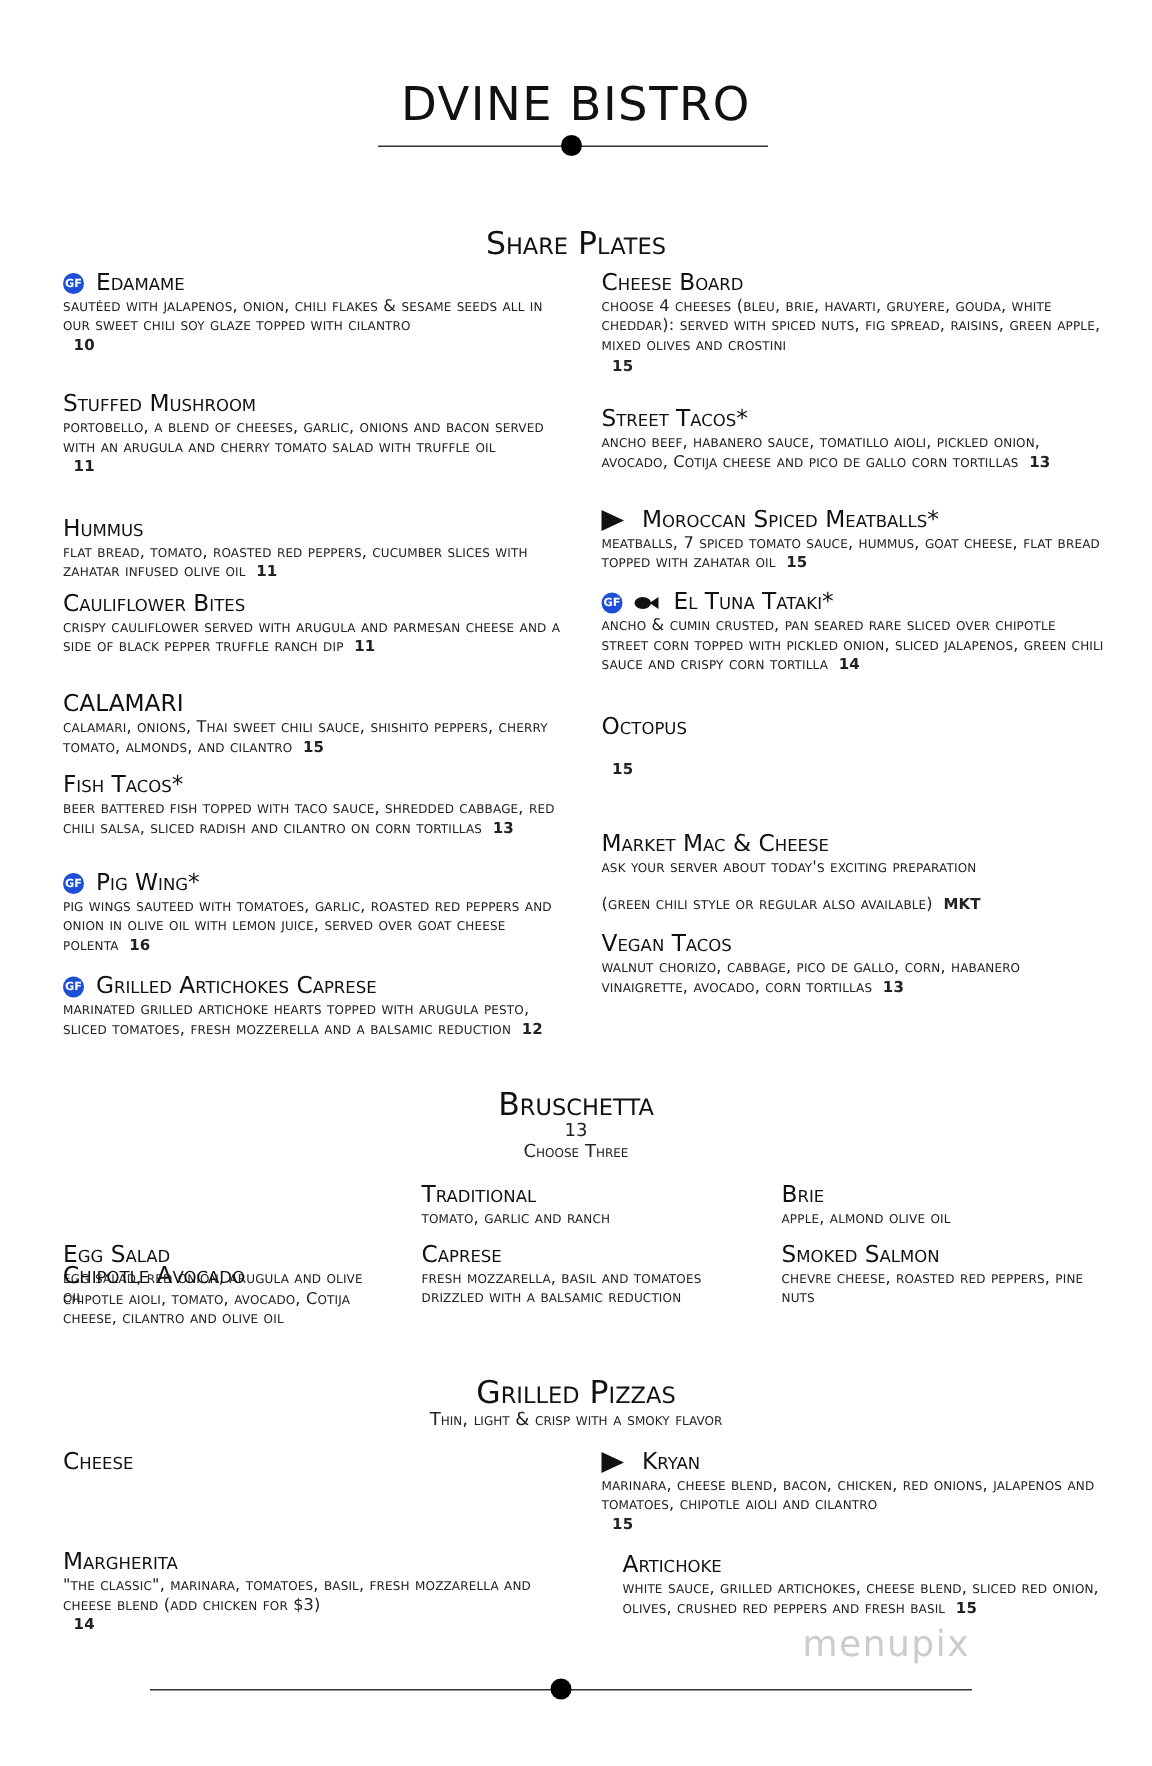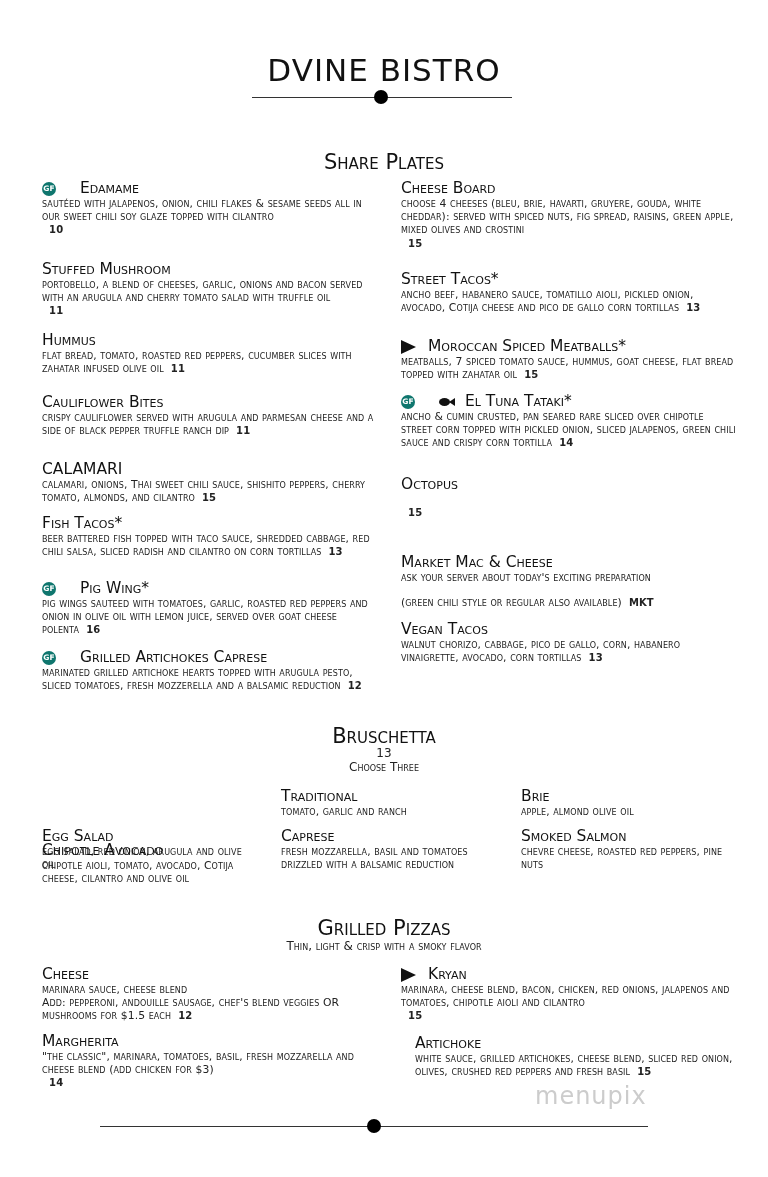--- a/index.html
+++ b/index.html
@@ -9,22 +9,22 @@
   .title { left:0; width:768px; top:52px; text-align:center; font-size:31px; letter-spacing:1px;
            font-family:"DejaVu Sans", sans-serif; font-weight:normal; color:#111; }
   .rule { height:1px; background:#333; }
   .dot { width:14px; height:14px; border-radius:50%; background:#000; }
   .sec-title { left:0; width:768px; text-align:center; font-variant:small-caps; font-size:21px; color:#111; }
   .sec-sub { left:0; width:768px; text-align:center; font-variant:small-caps; font-size:12px; color:#222; }
   .item { width:330px; }
   .item .name { font-variant:small-caps; font-size:15.5px; line-height:17px; color:#111; display:flex; align-items:center; gap:6px; }
   .item .desc { font-variant:small-caps; font-size:10.8px; line-height:13.2px; color:#222; letter-spacing:0.1px; }
   .price { font-weight:bold; font-size:10px; }
-  .gf { display:inline-flex; width:14px; height:14px; border-radius:50%; background:#0f766e; color:#fff;
-        font-size:7.5px; font-weight:bold; align-items:center; justify-content:center; margin-right:18px; }
+  .gf { display:inline-flex; width:14px; height:14px; border-radius:50%; background:#1d4ed8; color:#fff;
+        font-size:7.5px; font-weight:bold; align-items:center; justify-content:center; margin-right:2px; }
   .arrow { display:inline-block; width:0; height:0; border-top:7px solid transparent; border-bottom:7px solid transparent;
            border-left:15px solid #111; margin-right:6px; }
   .fish { display:inline-block; width:16px; height:10px; position:relative; margin-right:4px; }
   .fish::before { content:""; position:absolute; left:0; top:1px; width:11px; height:8px; border-radius:50%; background:#111; }
   .fish::after { content:""; position:absolute; right:0; top:1px; width:0; height:0; border-top:4px solid transparent;
                  border-bottom:4px solid transparent; border-right:6px solid #111; }
   .watermark { font-size:24px; color:#ccc; font-family:"DejaVu Sans", sans-serif; letter-spacing:1px; }
 </style>
 </head>
 <body>
@@ -42,21 +42,21 @@
         <span>Edamame</span>
       </div>
       <div class="desc"><span>sautéed with jalapenos, onion, chili flakes &amp; sesame seeds all in our sweet chili soy glaze topped with cilantro</span><br>&nbsp;&nbsp;<span class="price">10</span></div>
     </div>
     <div class="abs item" style="left: 42px; top: 261px; width: 335px;">
       <div class="name">
         <span>Stuffed Mushroom</span>
       </div>
       <div class="desc"><span>portobello, a blend of cheeses, garlic, onions and bacon served with an arugula and cherry tomato salad with truffle oil</span><br>&nbsp;&nbsp;<span class="price">11</span></div>
     </div>
-    <div class="abs item" style="left: 42px; top: 332px; width: 335px;">
+    <div class="abs item" style="left: 42px; top: 344px; width: 335px;">
       <div class="name">
         <span>Hummus</span>
       </div>
       <div class="desc"><span>flat bread, tomato, roasted red peppers, cucumber slices with zahatar infused olive oil</span>&nbsp;&nbsp;<span class="price">11</span></div>
     </div>
     <div class="abs item" style="left: 42px; top: 394px; width: 335px;">
       <div class="name">
         <span>Cauliflower Bites</span>
       </div>
       <div class="desc"><span>crispy cauliflower served with arugula and parmesan cheese and a side of black pepper truffle ranch dip</span>&nbsp;&nbsp;<span class="price">11</span></div>
@@ -178,21 +178,20 @@
     </div>
   </div>
 
 <div class="abs sec-title" style="top:916px;">Grilled Pizzas</div>
 <div class="abs sec-sub" style="top:939px;">Thin, light &amp; crisp with a smoky flavor</div>
 <div id="pz-left">
     <div class="abs item" style="left: 42px; top: 966px; width: 320px;">
       <div class="name">
         <span>Cheese</span>
       </div>
-      <div class="desc"><span>marinara sauce, cheese blend</span><div style="height: 0px;"></div><span>Add: pepperoni, andouille sausage, chef's blend veggies OR mushrooms for $1.5 each</span>&nbsp;&nbsp;<span class="price">12</span></div>
     </div>
     <div class="abs item" style="left: 42px; top: 1033px; width: 320px;">
       <div class="name">
         <span>Margherita</span>
       </div>
       <div class="desc"><span>"the classic", marinara, tomatoes, basil, fresh mozzarella and cheese blend (add chicken for $3)</span><br>&nbsp;&nbsp;<span class="price">14</span></div>
     </div>
   </div>
 <div id="pz-right">
     <div class="abs item" style="left: 401px; top: 966px; width: 335px;">

